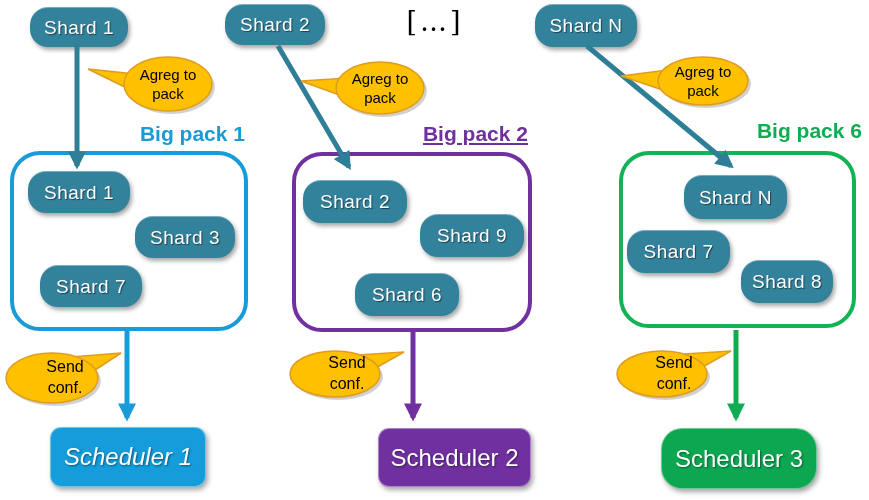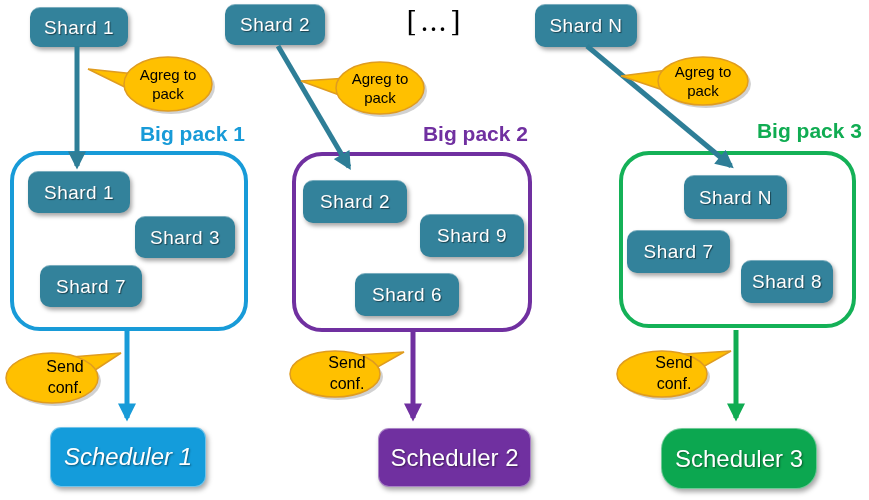--- a/index.html
+++ b/index.html
@@ -8,21 +8,21 @@
   .canvas {
     position: relative;
     width: 869px;
     height: 500px;
     background: #ffffff;
     overflow: hidden;
   }
   .shard {
     position: absolute;
     background: #33829B;
-    border-radius: 10px;
+    border-radius: 18px;
     border-top: 1px solid rgba(255,255,255,0.35);
     color: #ffffff;
     display: flex;
     align-items: center;
     justify-content: center;
     font-size: 19px;
     letter-spacing: 0.5px;
     text-shadow: 1px 1px 1px rgba(0,0,0,0.5);
     box-shadow: 2px 3px 4px rgba(0,0,0,0.35);
     z-index: 1;
@@ -104,22 +104,22 @@
   </div>
   <div class="shard" style="left:225px; top:4px; width:100px; height:41px;">
     <span>Shard 2</span>
   </div>
   <div class="ellipsis">[…]</div>
   <div class="shard" style="left:535px; top:4px; width:102px; height:43px;">
     <span>Shard N</span>
   </div>
 
   <div class="pack-label c-blue" style="left:10px; top:122px; width:235px;">Big pack 1</div>
-  <div class="pack-label c-purple" style="left:292px; top:122px; width:236px;">Big pack 2</div>
-  <div class="pack-label c-green" style="left:619px; top:119px; width:243px;">Big pack 3</div>
+  <div class="pack-label c-purple" style="left:292px; top:122px; width:236px;text-decoration:underline;">Big pack 2</div>
+  <div class="pack-label c-green" style="left:619px; top:119px; width:243px;">Big pack 6</div>
 
   <div class="pack b-blue" style="left:10px; top:151px; width:238px; height:180px;"></div>
   <div class="pack b-purple" style="left:292px; top:152px; width:240px; height:180px;"></div>
   <div class="pack b-green" style="left:619px; top:151px; width:237px; height:177px;"></div>
 
   <div class="shard" style="left:28px; top:171px; width:102px; height:42px;">
     <span>Shard 1</span>
   </div>
   <div class="shard" style="left:135px; top:216px; width:100px; height:42px;">
     <span>Shard 3</span>

